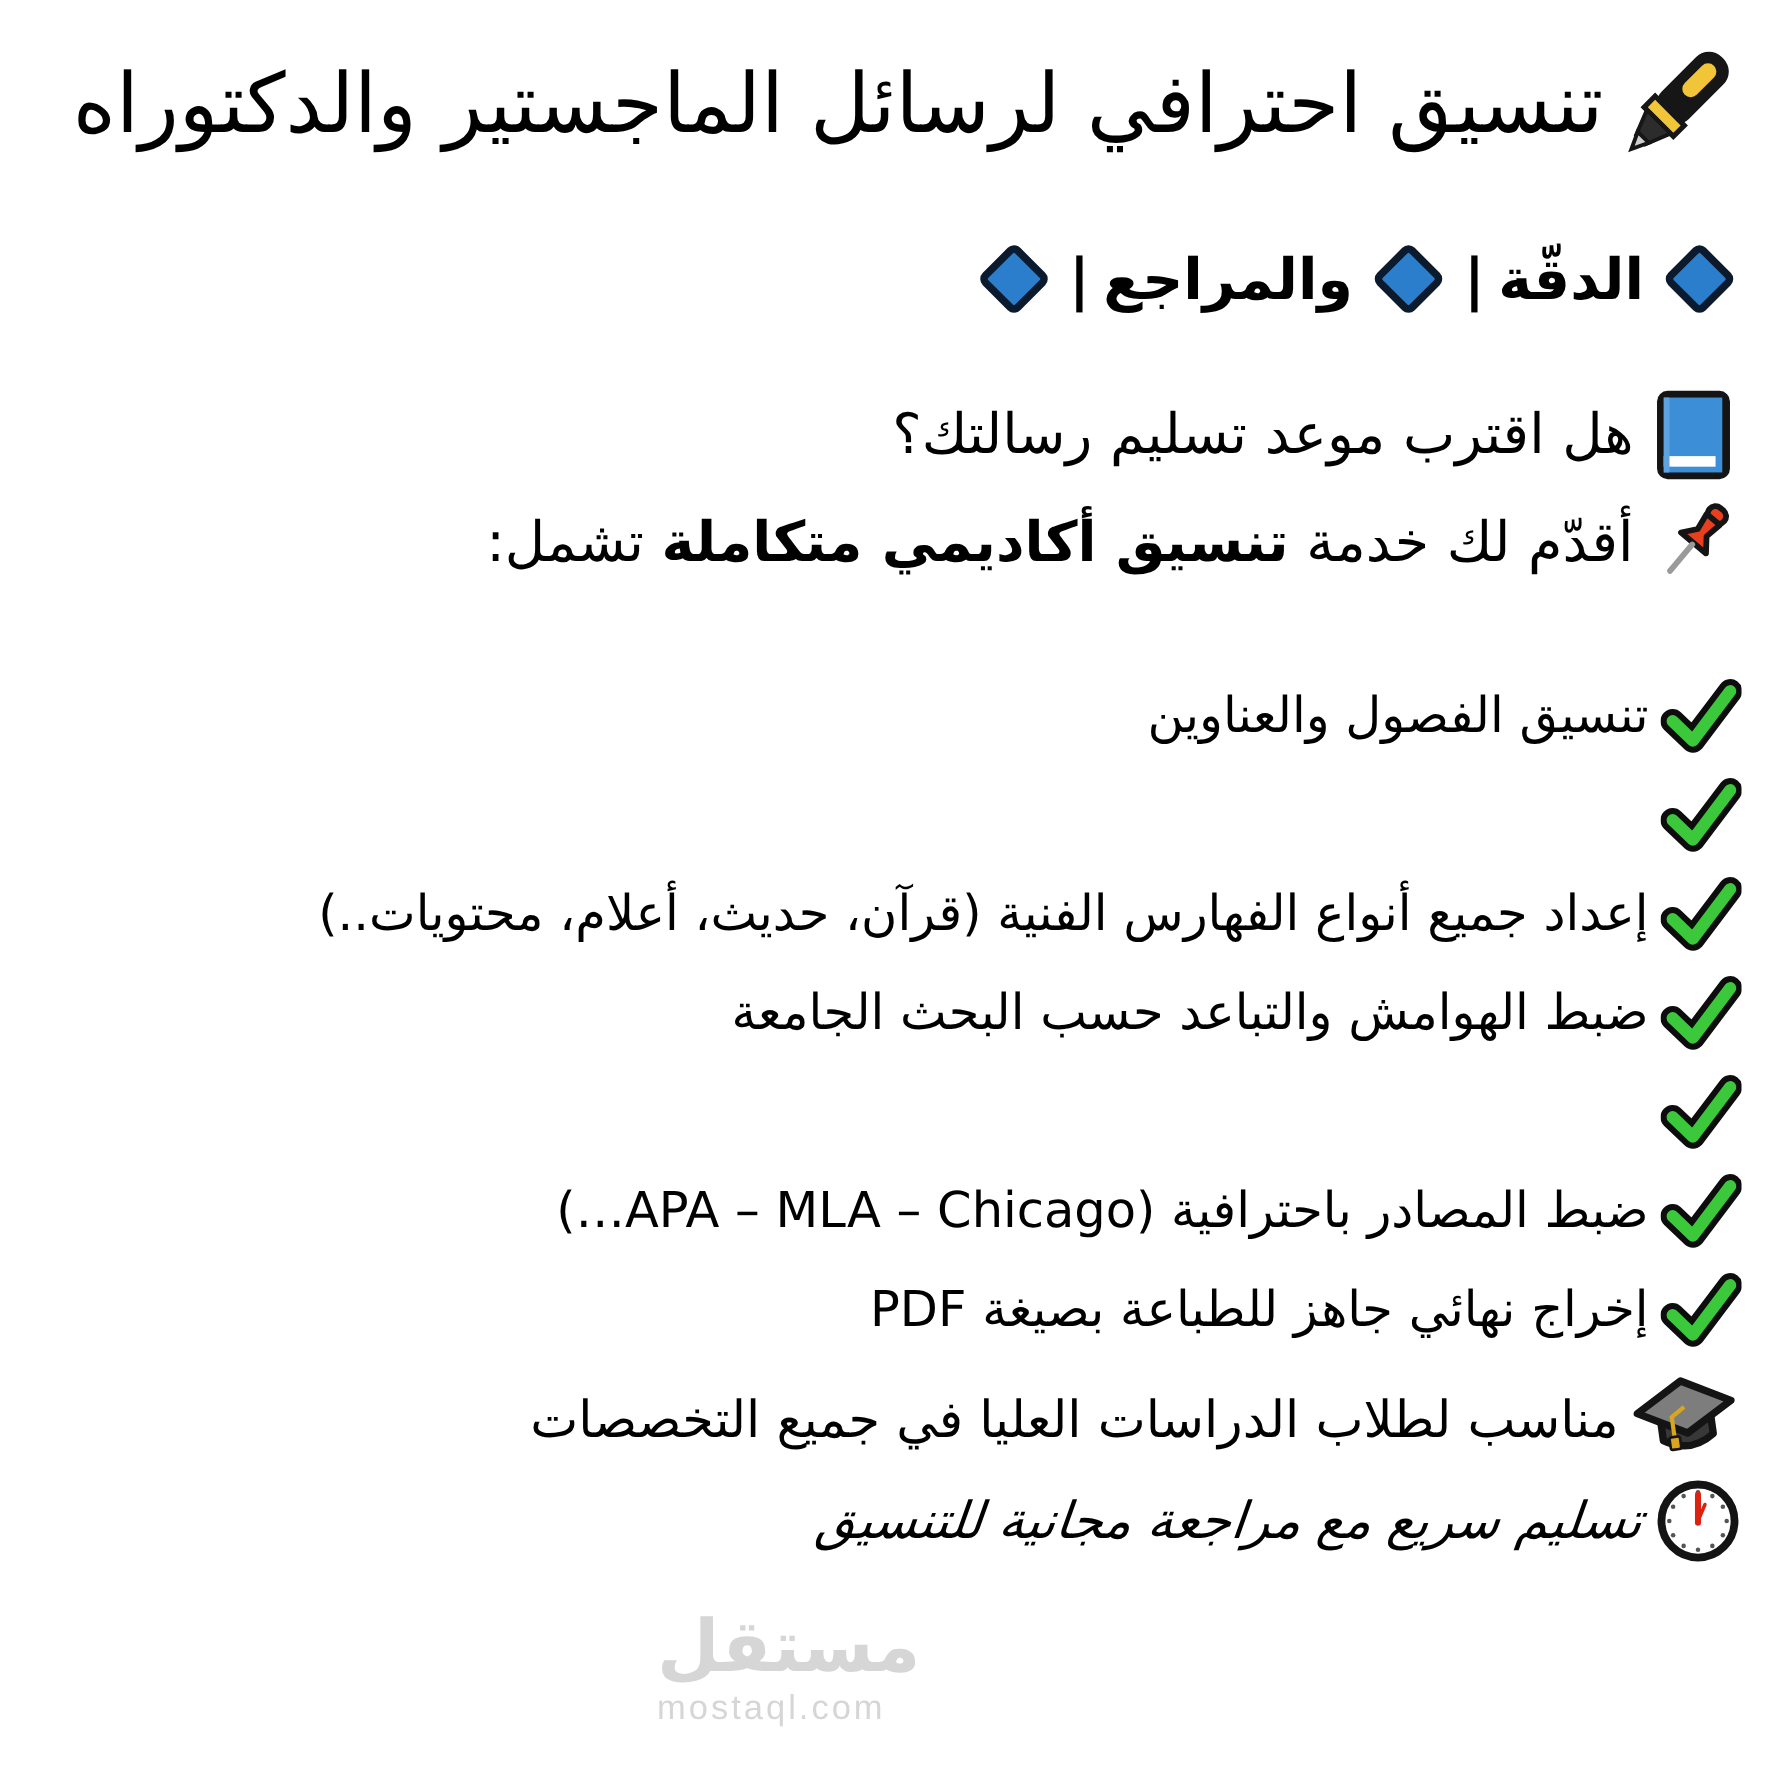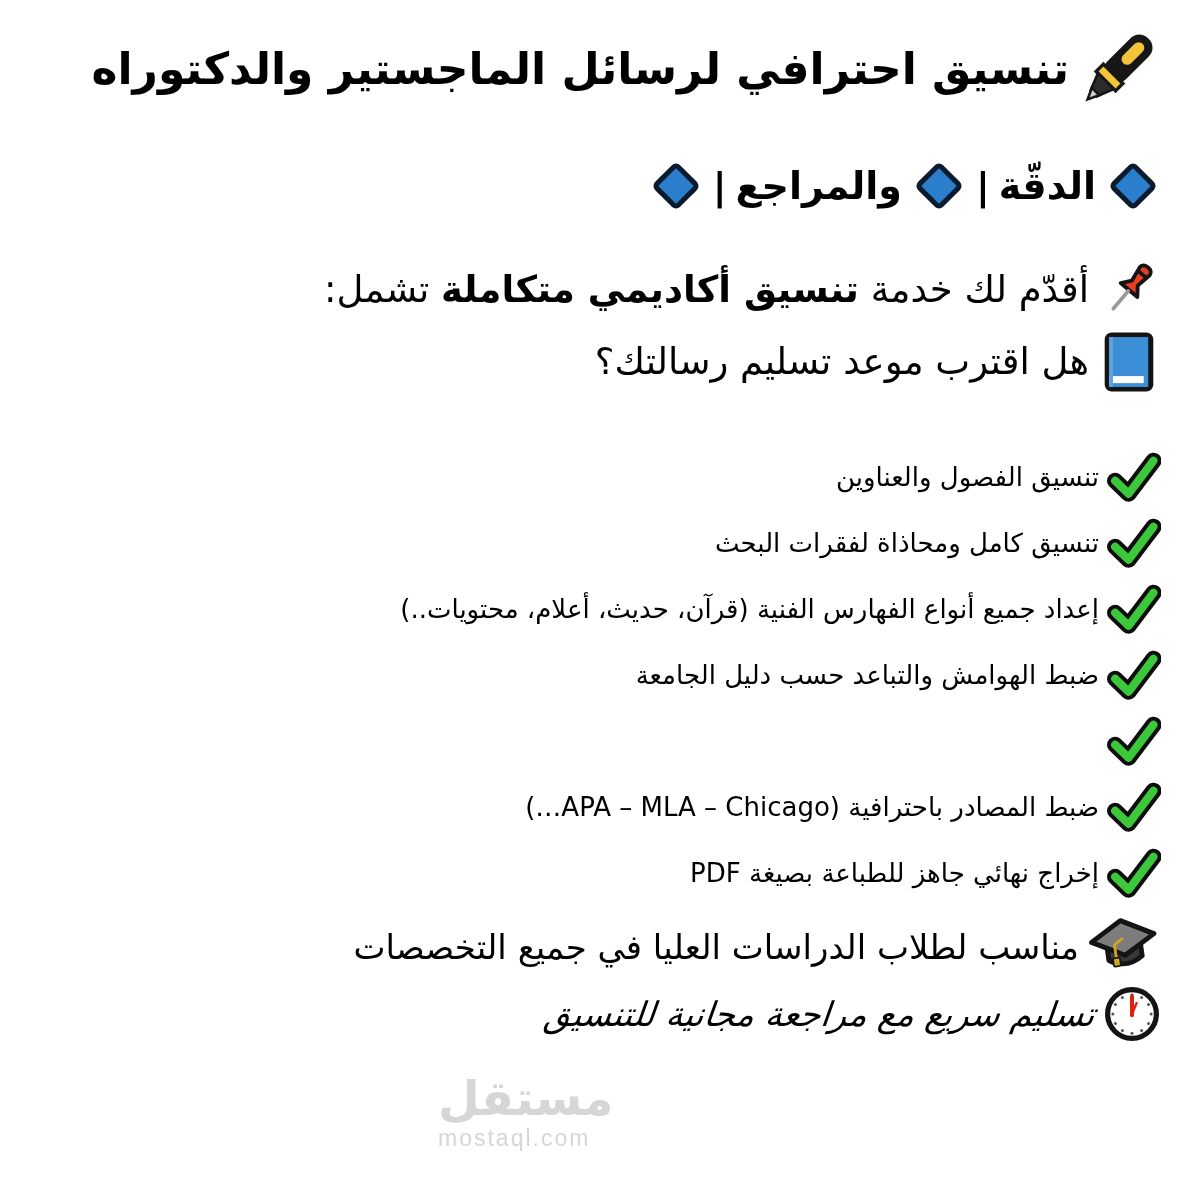--- a/index.html
+++ b/index.html
@@ -5,31 +5,31 @@
   html,body{margin:0;padding:0;}
   body{
     width:1183px;height:1183px;overflow:hidden;background:#ffffff;
     font-family:"DejaVu Sans","Liberation Serif",sans-serif;color:#000;
   }
   .page{position:relative;width:1183px;height:1183px;direction:rtl;}
   .content{position:relative;z-index:1;padding:26px 22px 0 10px;display:flex;flex-direction:column;align-items:flex-start;}
   .row{display:flex;align-items:center;gap:10px;}
   
   .title-row{margin-bottom:46px;gap:6px;}
-  .title{font-size:44px;font-weight:bold;white-space:nowrap;line-height:1.5;margin:0;}
+  .title{font-size:55px;font-weight:normal;white-space:nowrap;line-height:1.5;margin:0;}
   .tagline-row{margin-bottom:42px;gap:9px;font-size:38px;font-weight:bold;}
   
   .intro{display:flex;flex-direction:column;gap:4px;margin-bottom:48px;}
   .intro-line{min-height:68px;gap:8px;}
   .intro-text{font-size:37px;line-height:1.6;}
   .intro-text b{font-weight:bold;}
   
   .services{list-style:none;margin:0 0 6px 0;padding:0;display:flex;flex-direction:column;}
   .service-item{display:flex;align-items:center;gap:8px;min-height:66px;}
-  .service-label{font-size:26px;line-height:1.5;white-space:nowrap;}
+  .service-label{font-size:33px;line-height:1.5;white-space:nowrap;}
   
   .footer-line{min-height:64px;gap:8px;text-align:right;}
   .footer-text{font-size:34px;line-height:1.5;}
   .italic .footer-text{font-style:italic;transform:skewX(-6deg);display:inline-block;}
   
   .icon{flex:0 0 auto;display:block;}
   .i-pen{width:86px;height:86px;}
   .i-diamond{width:56px;height:56px;}
   .i-book{width:64px;height:64px;}
   .i-pin{width:64px;height:64px;}
@@ -80,68 +80,67 @@
       </svg>
       <span>والمراجع</span>
       <span>|</span>
       <svg class="icon i-diamond" viewBox="0 0 100 100">
         <rect x="23" y="23" width="54" height="54" rx="6" transform="rotate(45 50 50)" fill="#2b7ecb" stroke="#0c1a2e" stroke-width="9"></rect>
       </svg>
     </div>
 
     <div class="intro">
       <div class="row intro-line">
+        <svg class="icon i-book" viewBox="0 0 100 100">
+          <rect x="12" y="4" width="76" height="92" rx="11" fill="#141414"></rect>
+          <rect x="19" y="11" width="61" height="78" fill="#3c8ed6"></rect>
+          <rect x="19" y="72" width="54" height="11" fill="#ffffff"></rect>
+          <rect x="19" y="11" width="6" height="78" fill="#5da3e0"></rect>
+        </svg>
+        <span class="intro-text">هل اقترب موعد تسليم رسالتك؟</span>
+      </div>
+      <div class="row intro-line">
         <svg class="icon i-pin" viewBox="0 0 100 100">
           <g transform="rotate(40 50 50)">
             <rect x="40" y="4" width="20" height="16" rx="8" fill="#e8401f" stroke="#141414" stroke-width="6"></rect>
             <path d="M41 18 L59 18 L56 36 L67 50 L33 50 L44 36 Z" fill="#e8401f" stroke="#141414" stroke-width="6" stroke-linejoin="round"></path>
             <path d="M50 52 L50 88" stroke="#9a9a9a" stroke-width="6" stroke-linecap="round"></path>
           </g>
         </svg>
         <span class="intro-text"><span>أقدّم لك خدمة </span><b>تنسيق أكاديمي متكاملة</b><span> تشمل:</span></span>
-      </div>
-      <div class="row intro-line">
-        <svg class="icon i-book" viewBox="0 0 100 100">
-          <rect x="12" y="4" width="76" height="92" rx="11" fill="#141414"></rect>
-          <rect x="19" y="11" width="61" height="78" fill="#3c8ed6"></rect>
-          <rect x="19" y="72" width="54" height="11" fill="#ffffff"></rect>
-          <rect x="19" y="11" width="6" height="78" fill="#5da3e0"></rect>
-        </svg>
-        <span class="intro-text">هل اقترب موعد تسليم رسالتك؟</span>
       </div>
     </div>
 
     <ul class="services">
       <li class="service-item">
         <svg class="icon i-check" viewBox="0 0 100 100">
           <path d="M15 57 L40 81 L86 20" fill="none" stroke="#0d0d0d" stroke-width="30" stroke-linecap="round" stroke-linejoin="round"></path>
           <path d="M15 57 L40 81 L86 20" fill="none" stroke="#3bc83b" stroke-width="15" stroke-linecap="round" stroke-linejoin="round"></path>
         </svg>
         <span class="service-label">تنسيق الفصول والعناوين</span>
       </li>
       <li class="service-item">
         <svg class="icon i-check" viewBox="0 0 100 100">
           <path d="M15 57 L40 81 L86 20" fill="none" stroke="#0d0d0d" stroke-width="30" stroke-linecap="round" stroke-linejoin="round"></path>
           <path d="M15 57 L40 81 L86 20" fill="none" stroke="#3bc83b" stroke-width="15" stroke-linecap="round" stroke-linejoin="round"></path>
         </svg>
-        <span class="service-label">تنسيق كامل ومحاذاة لفقرات البحث</span>
       </li>
       <li class="service-item">
         <svg class="icon i-check" viewBox="0 0 100 100">
           <path d="M15 57 L40 81 L86 20" fill="none" stroke="#0d0d0d" stroke-width="30" stroke-linecap="round" stroke-linejoin="round"></path>
           <path d="M15 57 L40 81 L86 20" fill="none" stroke="#3bc83b" stroke-width="15" stroke-linecap="round" stroke-linejoin="round"></path>
         </svg>
         <span class="service-label">إعداد جميع أنواع الفهارس الفنية (قرآن، حديث، أعلام، محتويات..)</span>
       </li>
       <li class="service-item">
         <svg class="icon i-check" viewBox="0 0 100 100">
           <path d="M15 57 L40 81 L86 20" fill="none" stroke="#0d0d0d" stroke-width="30" stroke-linecap="round" stroke-linejoin="round"></path>
           <path d="M15 57 L40 81 L86 20" fill="none" stroke="#3bc83b" stroke-width="15" stroke-linecap="round" stroke-linejoin="round"></path>
         </svg>
-        <span class="service-label">ضبط الهوامش والتباعد حسب دليل الجامعة</span>
+        <span class="service-label">ضبط الهوامش والتباعد حسب البحث الجامعة</span>
       </li>
       <li class="service-item">
         <svg class="icon i-check" viewBox="0 0 100 100">
           <path d="M15 57 L40 81 L86 20" fill="none" stroke="#0d0d0d" stroke-width="30" stroke-linecap="round" stroke-linejoin="round"></path>
           <path d="M15 57 L40 81 L86 20" fill="none" stroke="#3bc83b" stroke-width="15" stroke-linecap="round" stroke-linejoin="round"></path>
         </svg>
       </li>
       <li class="service-item">
         <svg class="icon i-check" viewBox="0 0 100 100">
           <path d="M15 57 L40 81 L86 20" fill="none" stroke="#0d0d0d" stroke-width="30" stroke-linecap="round" stroke-linejoin="round"></path>

